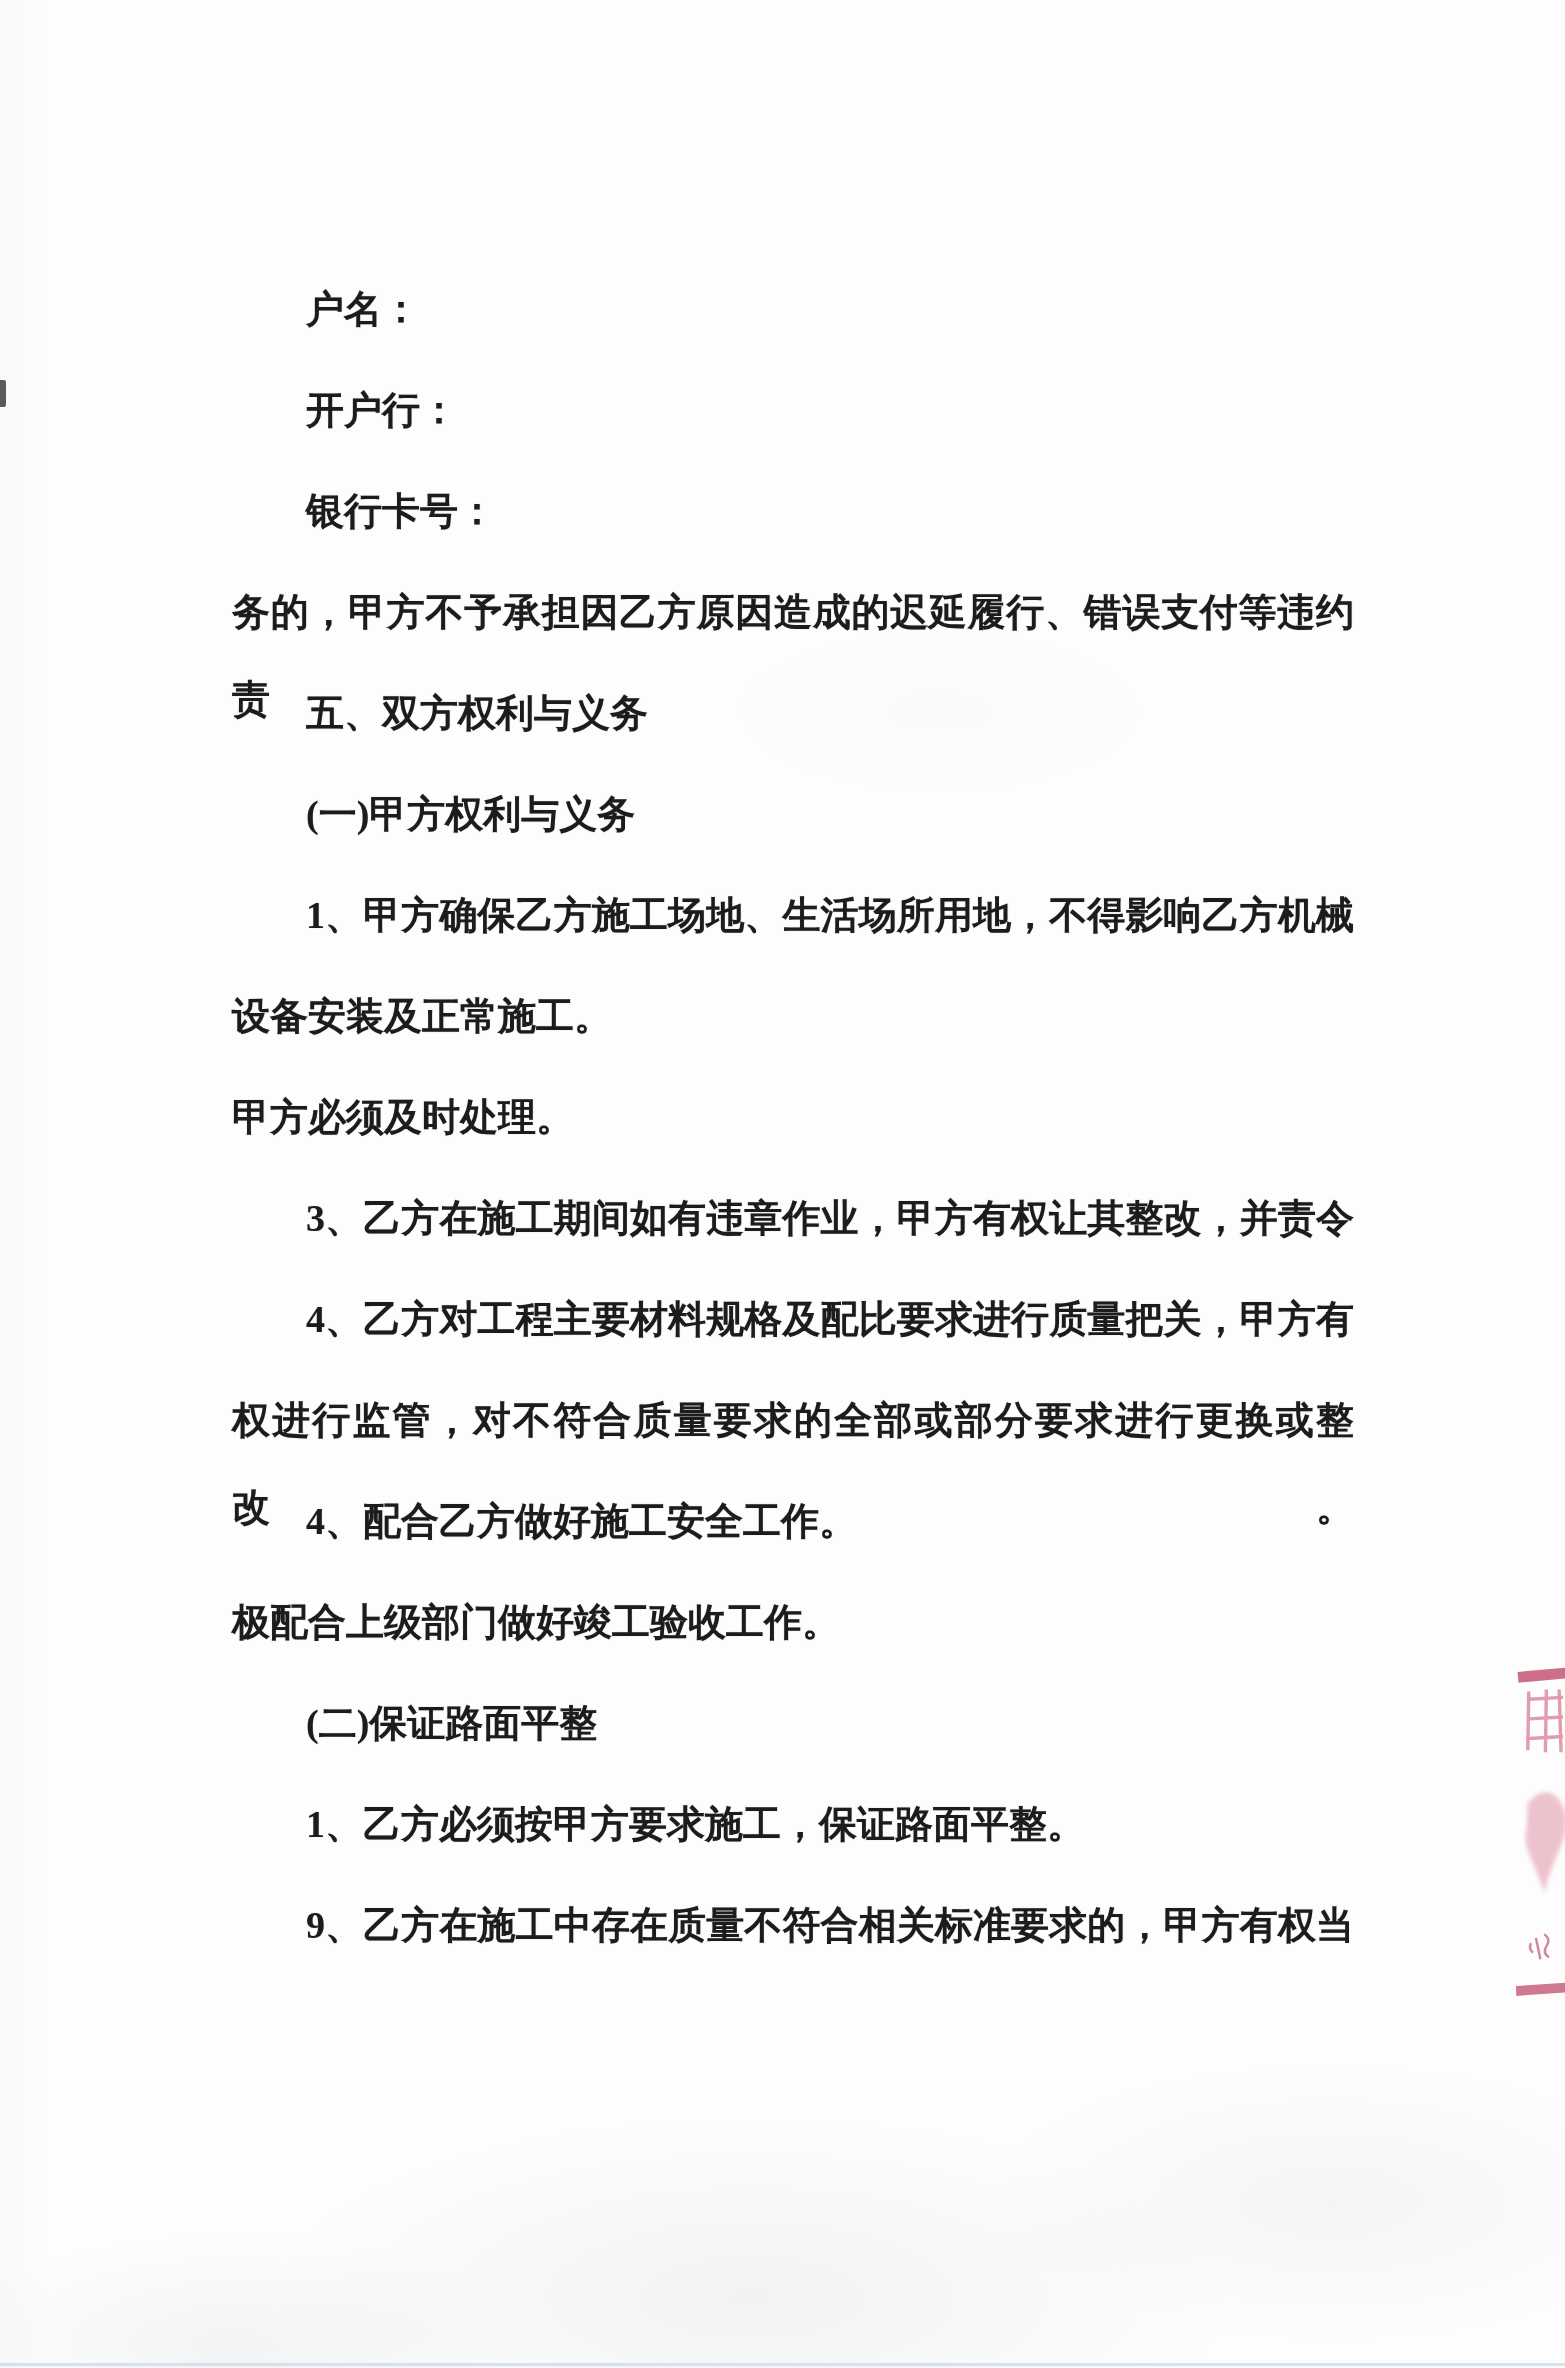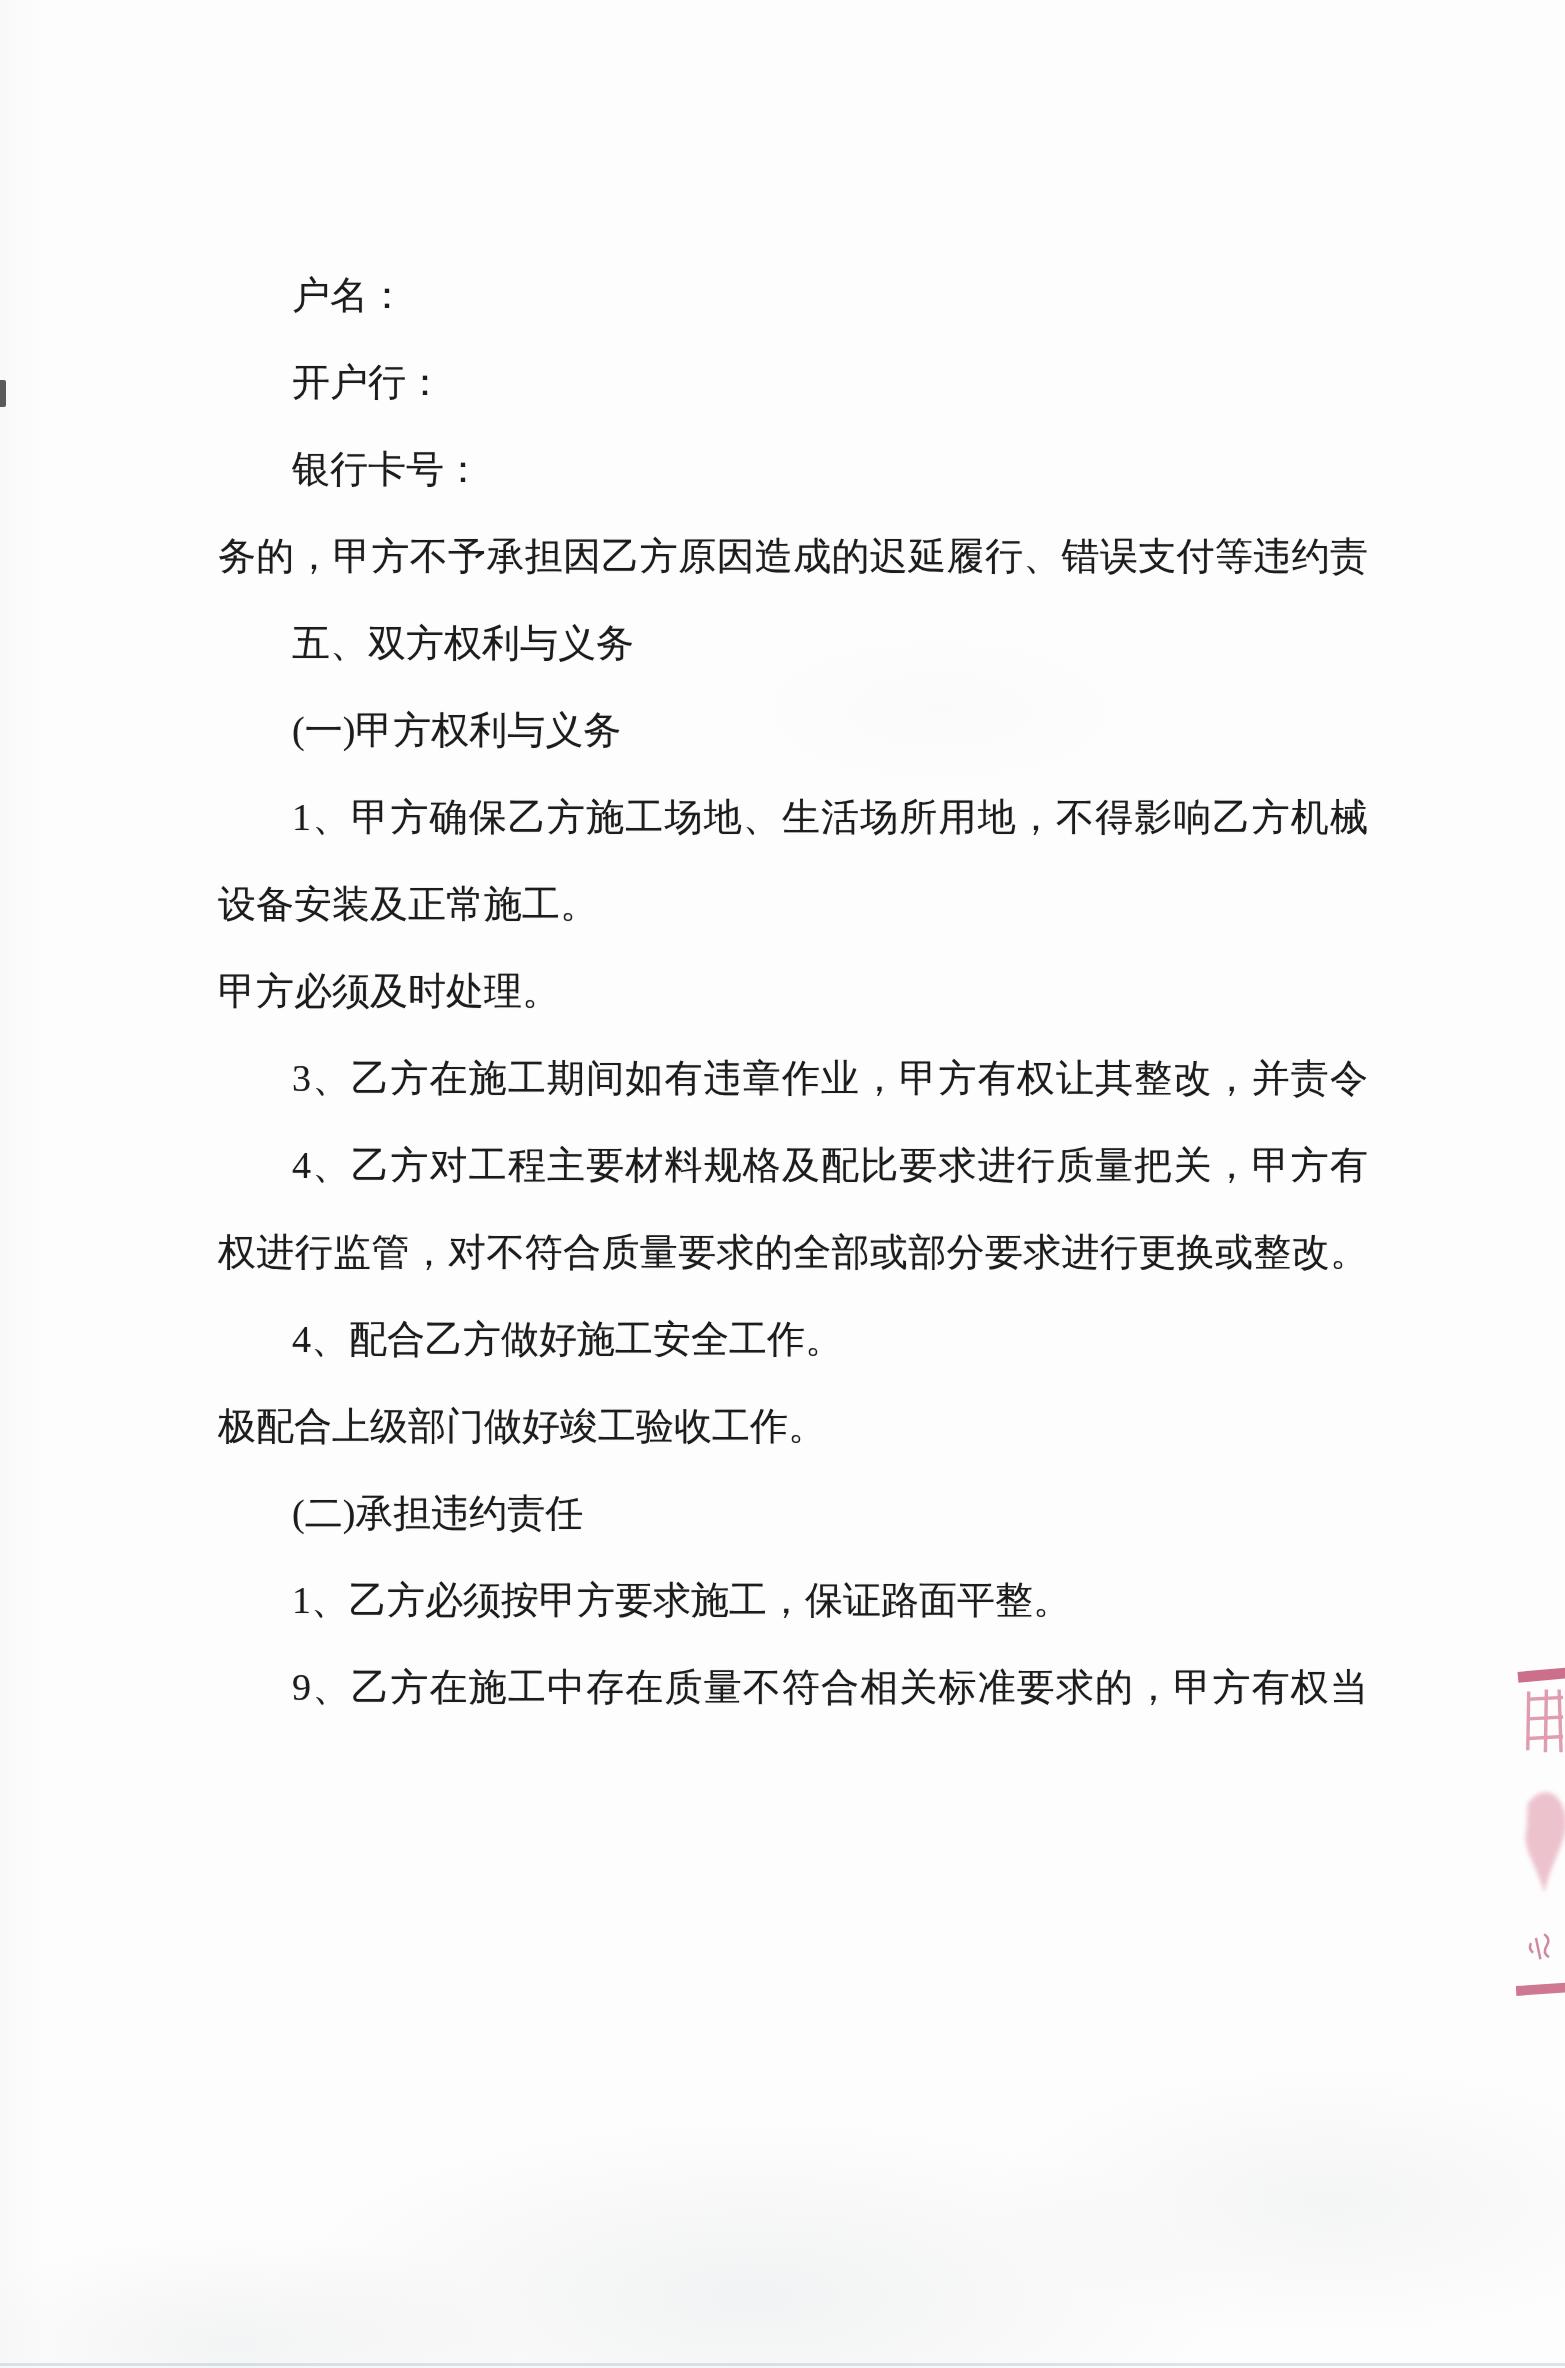--- a/index.html
+++ b/index.html
@@ -49,25 +49,26 @@
   #doc {
     position: absolute;
     left: 218px;
     top: 252px;
     width: 1150px;
     color: #1c1c1c;
     font-size: 38px;
     text-shadow: 0 0 1px rgba(30,30,30,0.35);
   }
   #doc p.line {
-    margin: 0;
+    margin: 14px;
     height: 87px;
     line-height: 87px;
     white-space: nowrap;
     text-align: left;
+    font-weight: bold;
   }
   #doc p.ind { padding-left: 74px; }
   #doc p.just {
     white-space: normal;
     text-align: justify;
     text-align-last: justify;
   }
   
   #stamp {
     position: absolute;
@@ -92,21 +93,21 @@
     <p class="line ind">五、双方权利与义务</p>
     <p class="line ind">(一)甲方权利与义务</p>
     <p class="line ind just">1、甲方确保乙方施工场地、生活场所用地，不得影响乙方机械</p>
     <p class="line">设备安装及正常施工。</p>
     <p class="line">甲方必须及时处理。</p>
     <p class="line ind just">3、乙方在施工期间如有违章作业，甲方有权让其整改，并责令</p>
     <p class="line ind just">4、乙方对工程主要材料规格及配比要求进行质量把关，甲方有</p>
     <p class="line just">权进行监管，对不符合质量要求的全部或部分要求进行更换或整改。</p>
     <p class="line ind">4、配合乙方做好施工安全工作。</p>
     <p class="line">极配合上级部门做好竣工验收工作。</p>
-    <p class="line ind">(二)承担违约责任</p>
+    <p class="line ind">(二)保证路面平整</p>
     <p class="line ind">1、乙方必须按甲方要求施工，保证路面平整。</p>
     <p class="line ind just">9、乙方在施工中存在质量不符合相关标准要求的，甲方有权当</p>
   </div>
 
   <div id="stamp">
     <svg width="49" height="338" viewBox="0 0 50 345" xmlns="http://www.w3.org/2000/svg">
       <g transform="rotate(-5 25 10)">
         <rect x="2" y="4" width="55" height="11" fill="#bb3f63" opacity="0.75"></rect>
       </g>
       <g stroke="#c94f70" stroke-width="3.5" opacity="0.55" fill="none">

